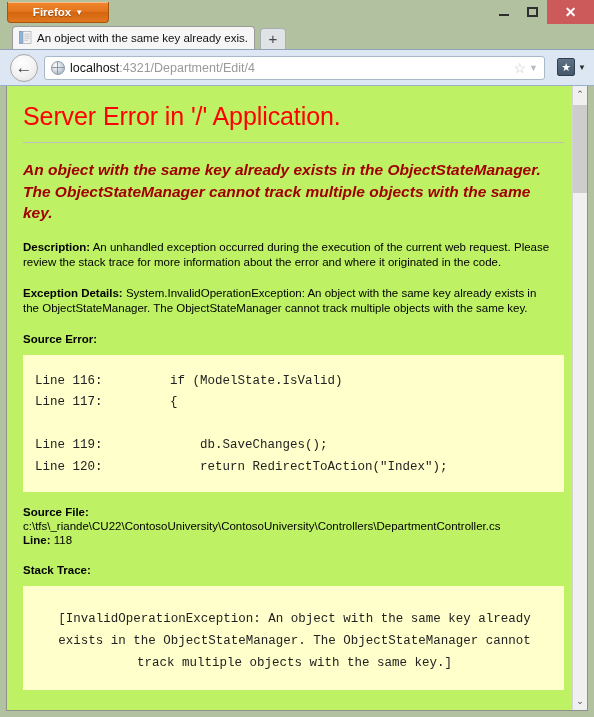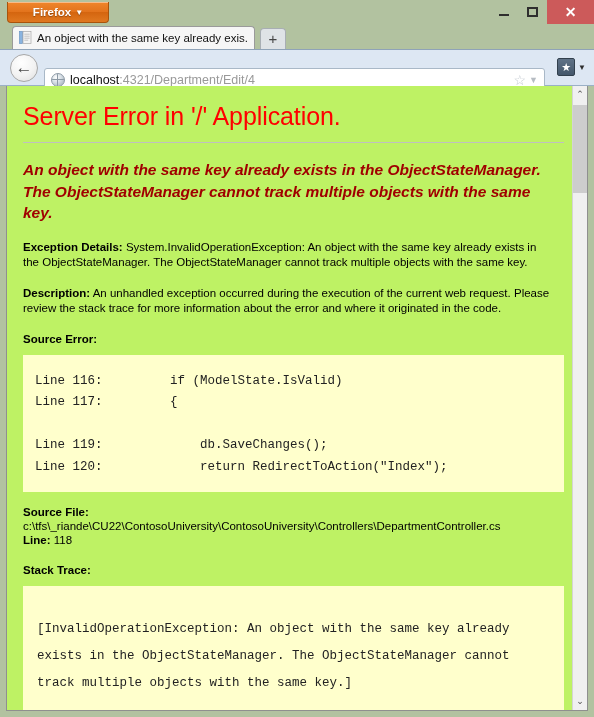--- a/index.html
+++ b/index.html
@@ -165,21 +165,20 @@
     left: 44px; top: 6px;
     right: 49px;
     height: 24px;
     background: #ffffff;
     border: 1px solid #a9b8c7;
     border-radius: 3px;
     box-sizing: border-box;
     display: flex;
     align-items: center;
     padding: 0 4px;
-    margin-top: 12px;
   }
   .site-icon {
     width: 14px; height: 14px;
     border-radius: 50%;
     background: radial-gradient(circle at 35% 30%, #ffffff 0%, #d5dde4 45%, #9aa7b2 100%);
     border: 1px solid #8d9aa6;
     box-sizing: border-box;
     margin: 0 5px 0 2px;
     flex: 0 0 auto;
     position: relative;
@@ -312,23 +311,24 @@
     padding: 16px 8px 14px 12px;
     font-family: "Liberation Mono", "DejaVu Sans Mono", monospace;
     font-size: 12.5px;
     line-height: 21.5px;
     color: #222222;
     white-space: pre-wrap;
     word-break: break-word;
   }
   .codebox .hl { color: #dd0000; }
   .codebox.trace {
-    padding: 30px 12px 16px 14px;
-    line-height: 27px;
+    padding: 22px 12px 16px 14px;
+    line-height: 22px;
     font-size: 12.5px;
+    text-align: center;
   }
   .src-file {
     font-size: 11.5px;
     color: #000;
     line-height: 14px;
     margin: 13px 0 0 0;
   }
   .src-file b { font-weight: bold; }
 
   
@@ -419,27 +419,27 @@
   <div class="viewport">
 
     <div class="page">
 
       <h1 class="err-title">Server Error in '/' Application.</h1>
       <div class="hr"></div>
 
       <h2 class="err-summary">An object with the same key already exists in the ObjectStateManager. The ObjectStateManager cannot track multiple objects with the same key.</h2>
 
       <p class="para">
+        <b>Description:</b>
+        <span>An unhandled exception occurred during the execution of the current web request. Please review the stack trace for more information about the error and where it originated in the code.</span>
+      </p>
+
+      <p class="para">
         <b>Exception Details:</b>
         <span>System.InvalidOperationException: An object with the same key already exists in the ObjectStateManager. The ObjectStateManager cannot track multiple objects with the same key.</span>
-      </p>
-
-      <p class="para">
-        <b>Description:</b>
-        <span>An unhandled exception occurred during the execution of the current web request. Please review the stack trace for more information about the error and where it originated in the code.</span>
       </p>
 
       <div class="section-head">Source Error:</div>
 
       <div class="codebox"><span>Line 116:         if (ModelState.IsValid)
 Line 117:         {
 </span><span>
 Line 119:             db.SaveChanges();
 Line 120:             return RedirectToAction("Index");</span></div>
 

